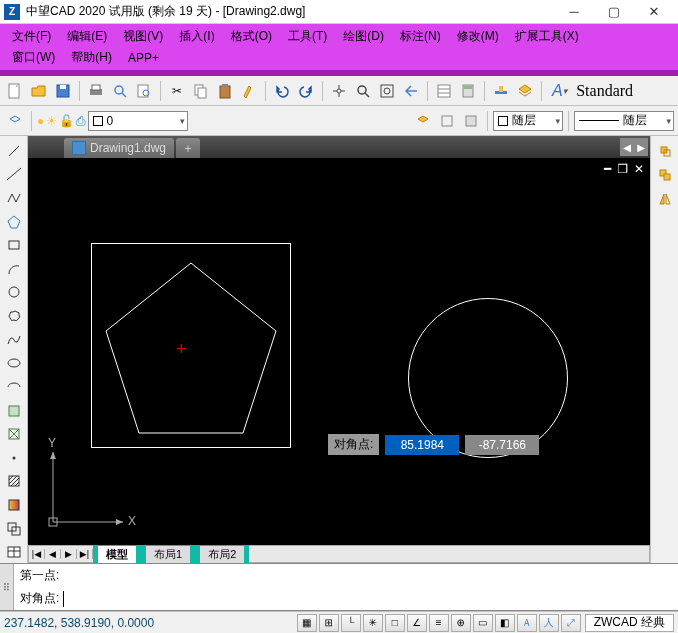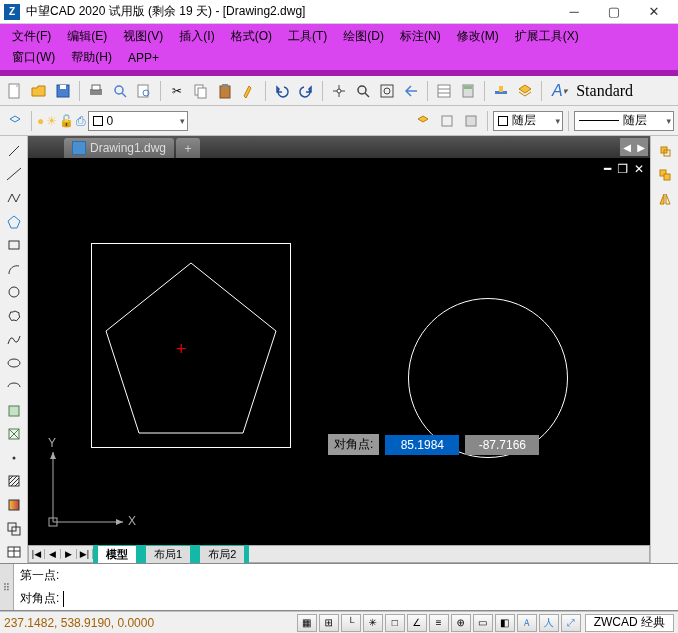--- a/index.html
+++ b/index.html
@@ -43,21 +43,21 @@
 .layouttabs{height:18px;background:#e8e8e8;display:flex;align-items:center;border:1px solid #aaa}
 .layouttabs .nav{display:flex}
 .layouttabs .nav span{width:16px;text-align:center;font-size:9px;border-right:1px solid #aaa;cursor:pointer}
 .ltab{padding:1px 8px;border:5px solid #14b8a6;background:#ddd;font-size:11px;cursor:pointer}
 .ltab.active{background:#fff;font-weight:bold}
 .cmdarea{background:#fff;border-top:1px solid #888;border-bottom:1px solid #888}
 .cmdline{padding:3px 6px;display:flex;align-items:center;font-family:SimSun;font-size:13px}
 .cmdline input{flex:1;border:none;outline:none;font-family:SimSun;font-size:13px}
 .cmdhandle{width:14px;background:#e0e0e0;border-right:1px solid #aaa;display:flex;align-items:center;justify-content:center;color:#666;font-size:10px}
 .statusbar{height:22px;background:#f0f0f0;border-top:1px solid #c0c0c0;display:flex;align-items:center;padding:0 4px;gap:4px;font-size:11px}
-.statusbar .coords{min-width:160px;color:#a16207}
+.statusbar .coords{min-width:160px;color:#0c4a6e}
 .statusbar .sbtns{display:flex;gap:2px;margin-left:auto}
 .sbtn{width:20px;height:18px;border:1px solid #aaa;background:linear-gradient(#fafafa,#e0e0e0);display:flex;align-items:center;justify-content:center;font-size:10px;cursor:pointer}
 .sbox{height:18px;border:1px solid #aaa;background:#fff;padding:0 8px;display:flex;align-items:center;font-size:11px}
 svg{display:block}
 </style>
 </head>
 <body>
 
 <div class="titlebar">
   <div class="logo">Z</div>

